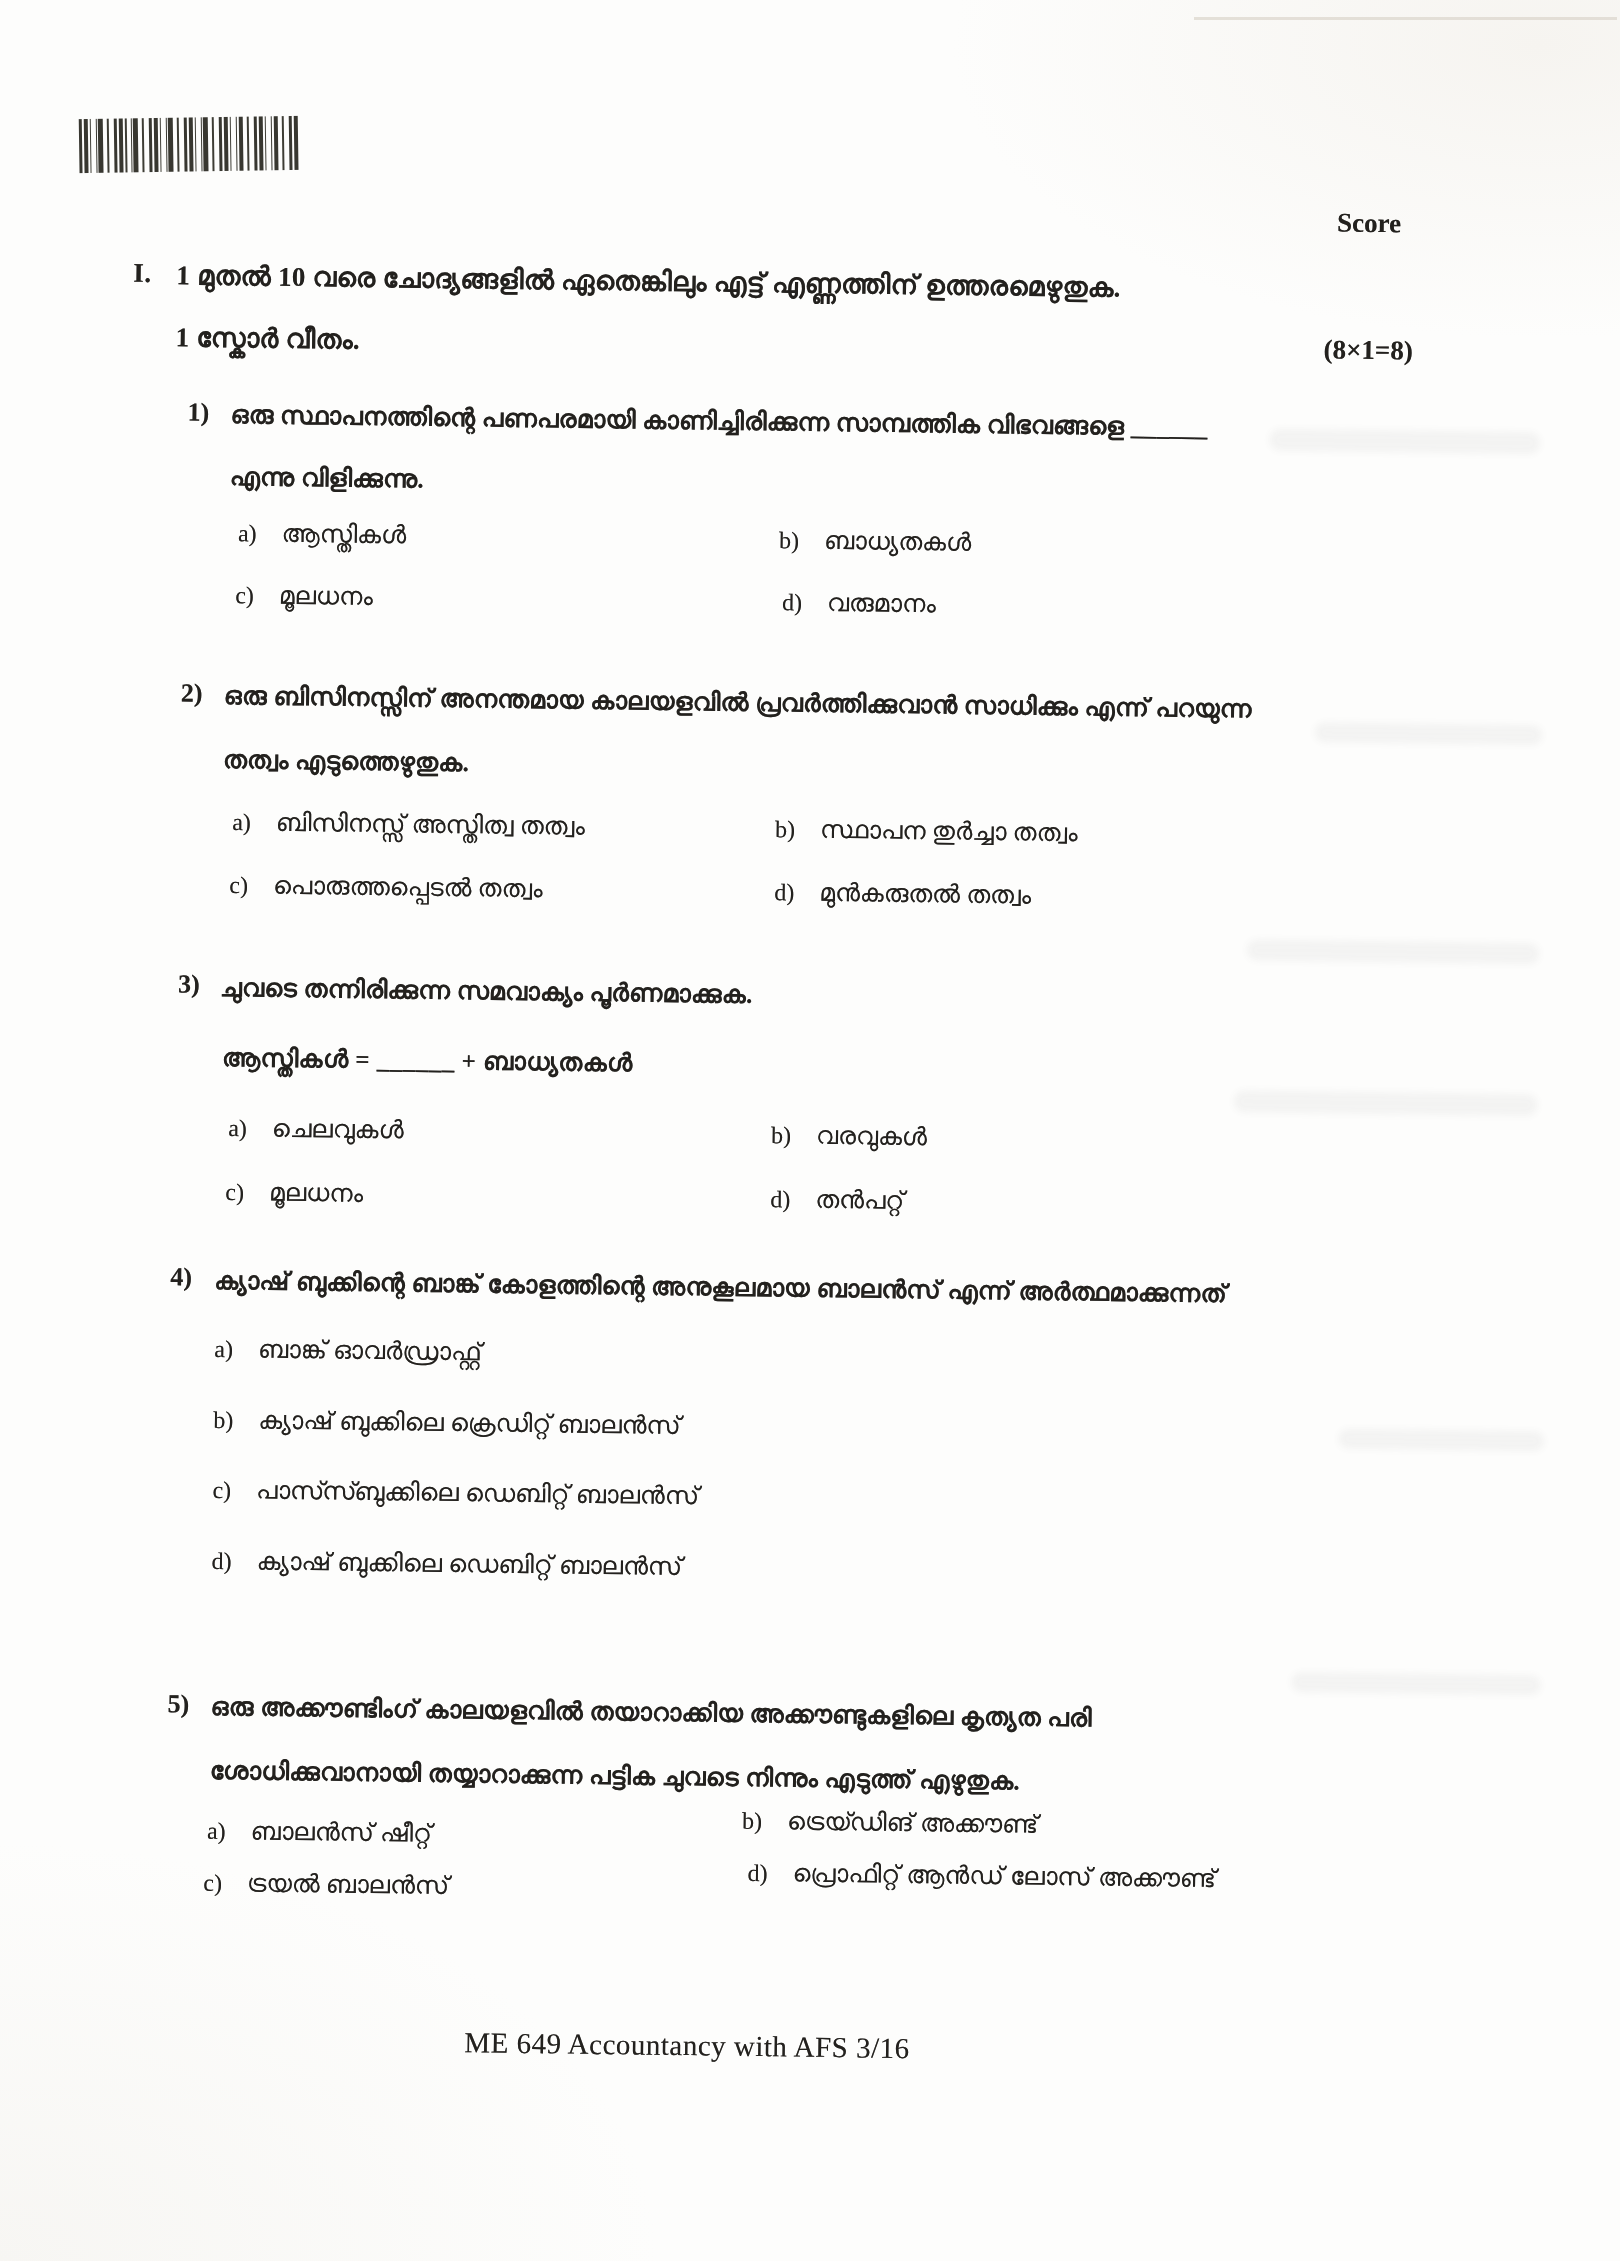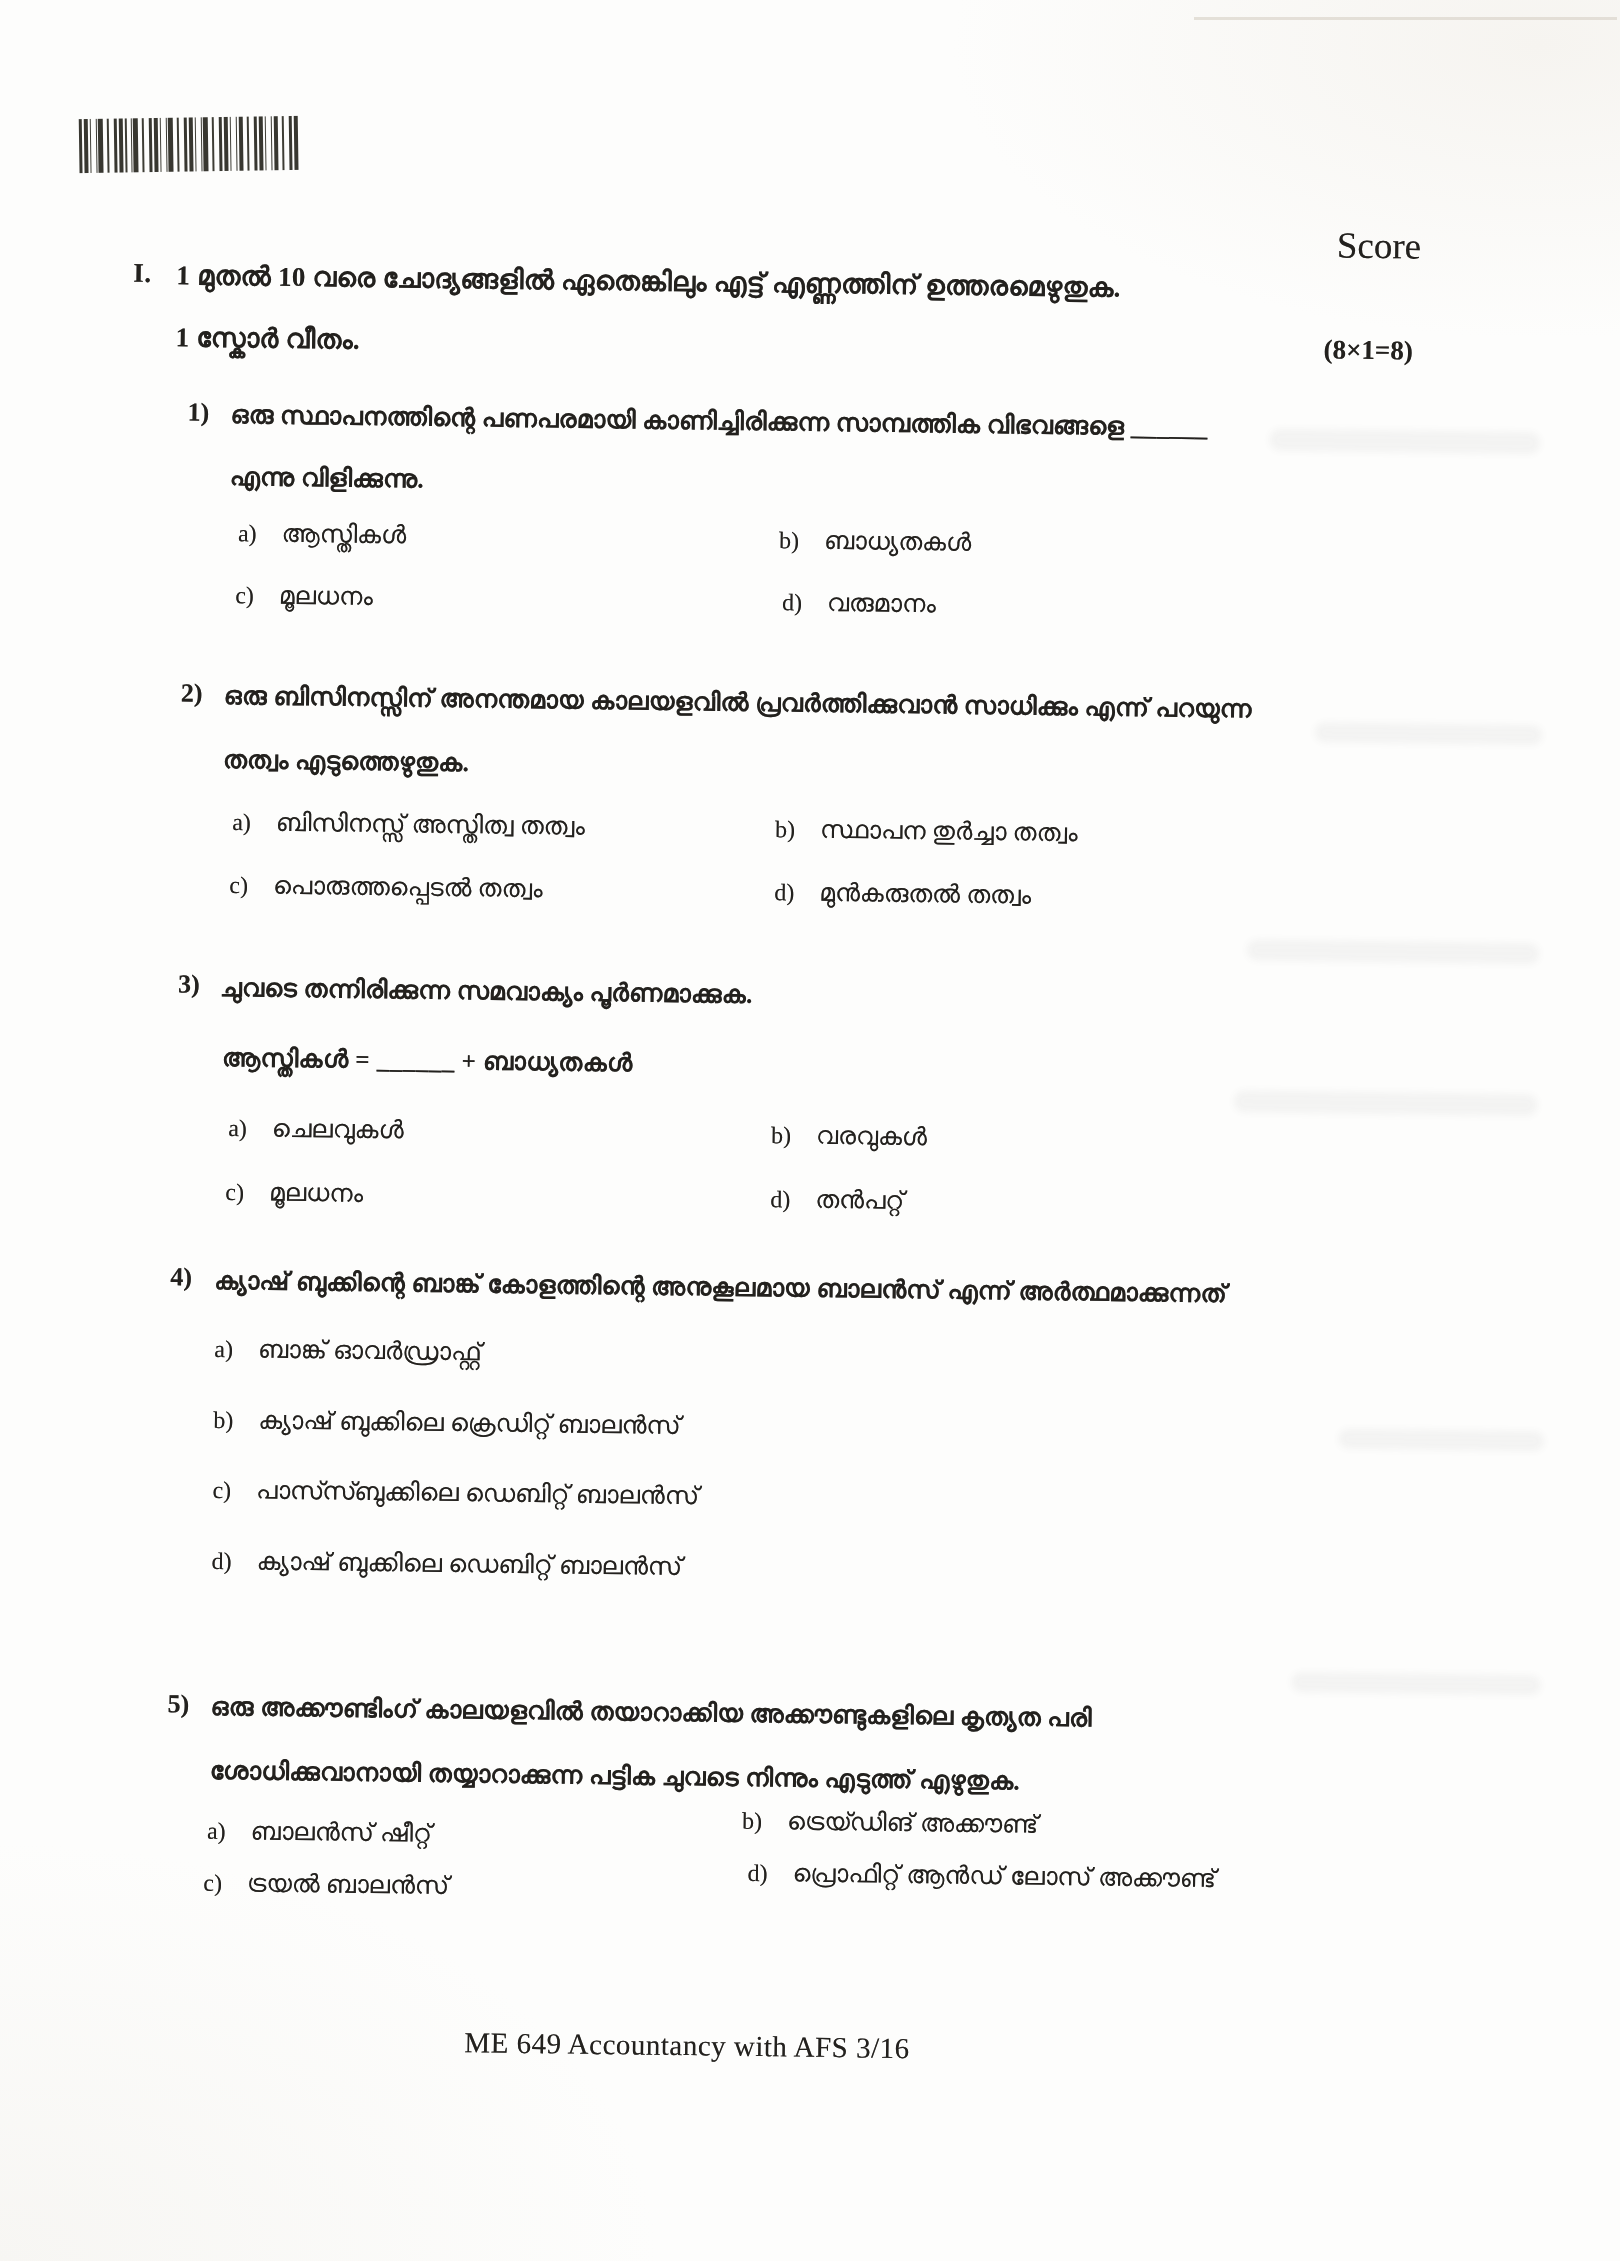--- a/index.html
+++ b/index.html
@@ -13,21 +13,21 @@
   }
   .sheet{position:absolute;inset:0;transform:rotate(0.75deg);transform-origin:0 0;}
   .abs{position:absolute;white-space:nowrap;}
   .ink{color:#23211e;text-shadow:0 0 0.5px rgba(40,38,34,.55);}
   .head{font-size:27px;font-weight:700;letter-spacing:0.3px;}
   .qnum{font-size:26px;font-weight:700;}
   .qtext{font-size:25px;font-weight:600;letter-spacing:0.3px;}
   .eq{font-size:25px;font-weight:600;letter-spacing:0.5px;}
   .opt{display:flex;align-items:baseline;gap:25px;font-size:25px;font-weight:500;}
   .olabel{font-size:24px;font-weight:400;}
-  .score{font-size:37px;font-weight:400;margin-top:16px;}
+  .score{font-size:27px;font-weight:700;}
   .marks{font-size:27px;font-weight:700;}
   .footer{font-size:29px;font-weight:400;letter-spacing:0.5px;}
   .barcode{
     width:221px;height:54px;opacity:.88;filter:blur(0.3px);
     transform:rotate(-1.6deg);
     background:repeating-linear-gradient(90deg,
       #1d1c15 0 2.7px, rgba(0,0,0,0) 2.7px 4.9px,
       #1d1c15 4.9px 9.2px, rgba(0,0,0,0) 9.2px 11px,
       #24231a 11px 12.5px, rgba(0,0,0,0) 12.5px 17px,
       #1d1c15 17px 18px, rgba(0,0,0,0) 18px 19.5px,

